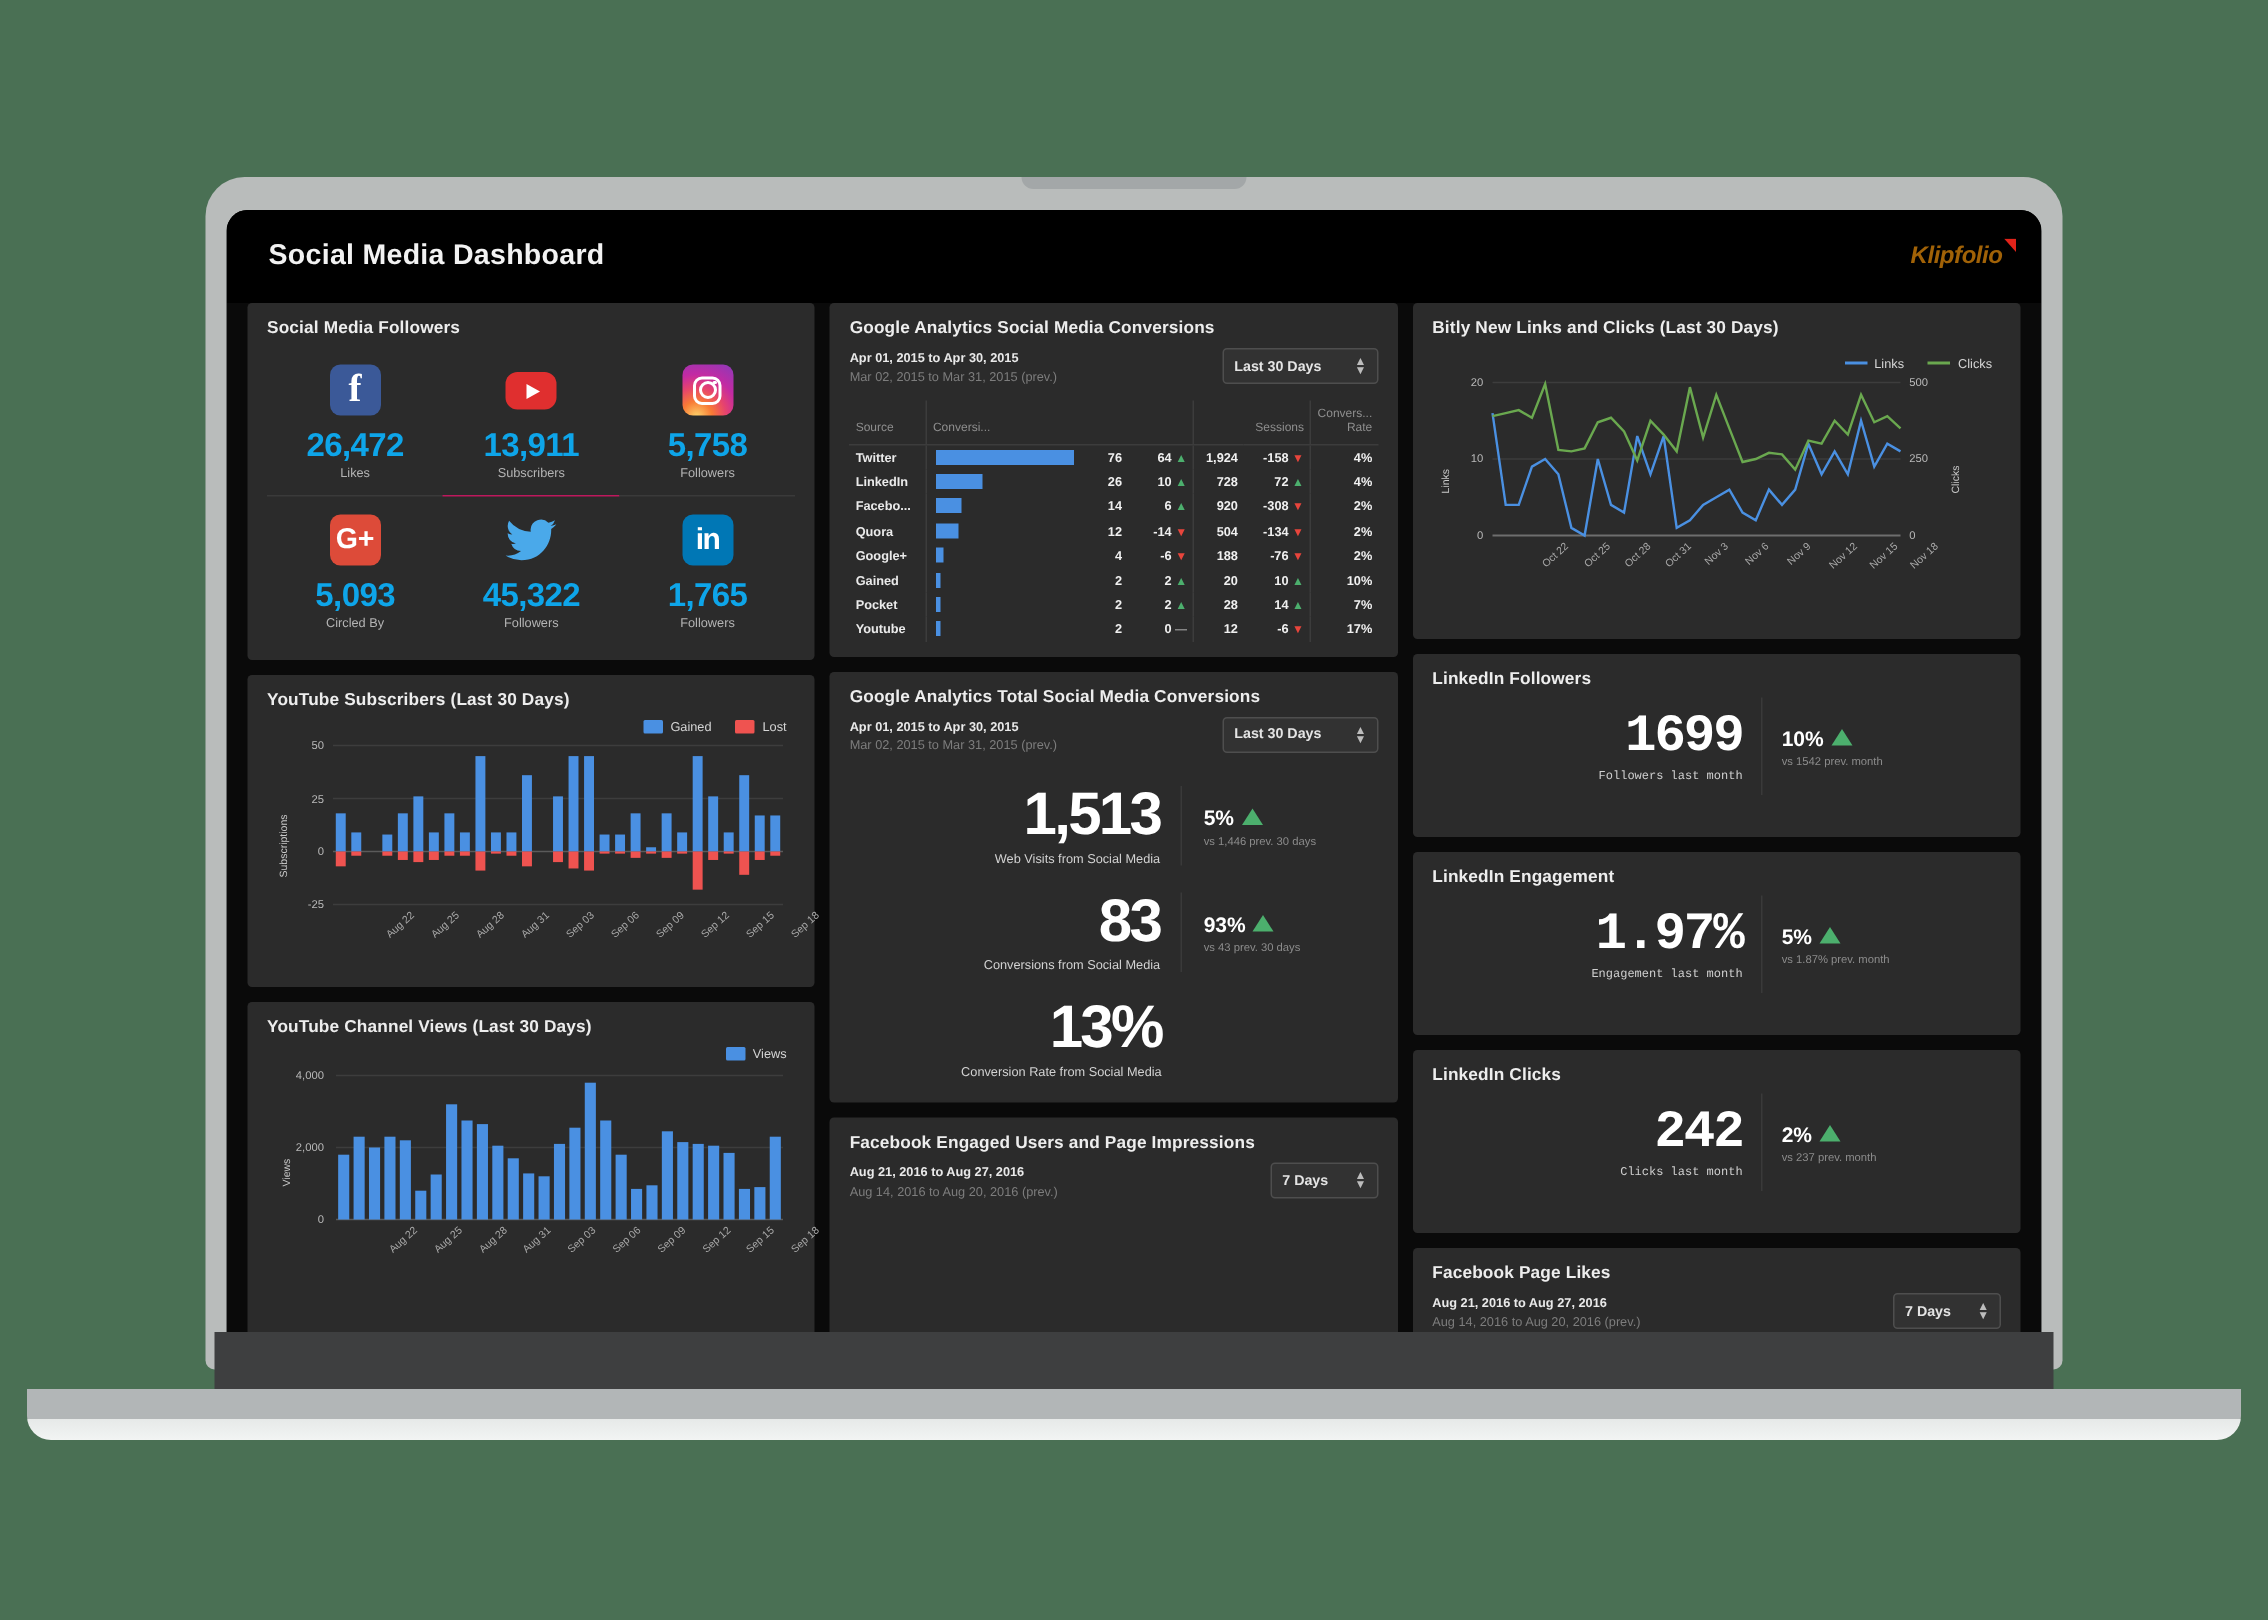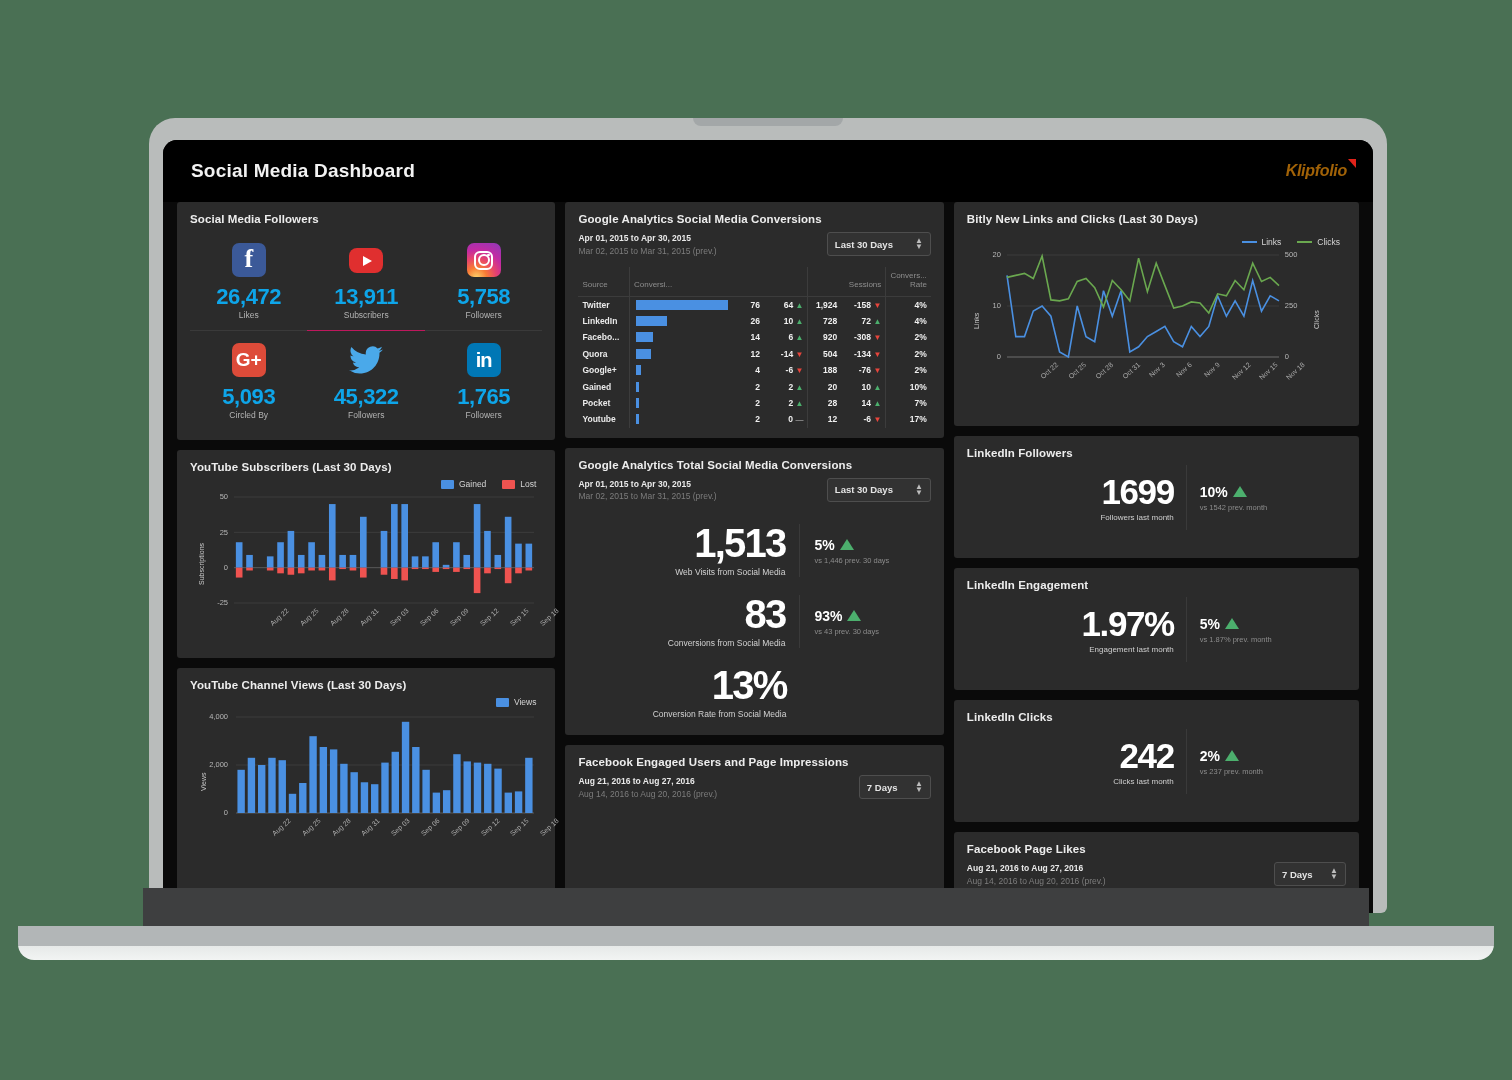--- a/index.html
+++ b/index.html
@@ -6,21 +6,21 @@
   html, body {
     width: 1512px; height: 1080px;
     background: #4a7054;
     font-family: "Liberation Sans", sans-serif;
     overflow: hidden;
   }
   .stage { position: relative; width: 1512px; height: 1080px; }
 
   
   .laptop-lid {
-    position: absolute; left: 149px; top: 118px;
+    position: absolute; left: 137px; top: 118px;
     width: 1238px; height: 795px;
     background: #b9bcbb;
     border-radius: 26px 26px 6px 6px;
     padding: 22px 14px 0 14px;
   }
   .laptop-screen {
     width: 100%; height: 773px;
     background: #000;
     border-radius: 14px 14px 0 0;
     overflow: hidden;
@@ -133,21 +133,21 @@
   .num { text-align: right; width: 34px; }
   .delta { text-align: right; width: 46px; white-space: nowrap; }
   .sep-l { border-left: 1px solid #3c3c3c; }
   .up { color: #4caf6d; font-size: 8px; }
   .down { color: #e8453c; font-size: 8px; }
   .flat { color: #999; font-size: 8px; }
   .rate { text-align: right; width: 36px; }
 
   
   .kpi-grid { display: flex; }
-  .kpi-left { flex: 0 0 58%; border-right: 1px solid #3a3a3a; padding-right: 12px; }
+  .kpi-left { flex: 0 0 58%; border-right: 1px solid #3a3a3a; padding-right: 12px; font-family: Liberation Mono, monospace; }
   .kpi-right { flex: 1; padding-left: 13px; display: flex; flex-direction: column; justify-content: center; }
   .kpi-block { text-align: right; padding: 9px 0 8px; }
   .kpi-num { color: #fff; font-size: 35px; font-weight: bold; letter-spacing: -1.4px; line-height: 1; }
   .kpi-lbl { color: #cfcfcf; font-size: 8px; margin-top: 4px; }
   .kpi-pct { color: #fff; font-size: 14px; font-weight: bold; display: flex; align-items: center; gap: 5px; }
   .tri-up { width: 0; height: 0; border-left: 7px solid transparent; border-right: 7px solid transparent; border-bottom: 11px solid #4caf6d; }
   .kpi-sub { color: #8c8c8c; font-size: 7.5px; margin-top: 3px; }
 
   .stat-row { display: flex; align-items: center; padding: 12px 0 6px; }
   .stat-main { flex: 0 0 63%; text-align: right; padding-right: 14px; border-right: 1px solid #3a3a3a; }

